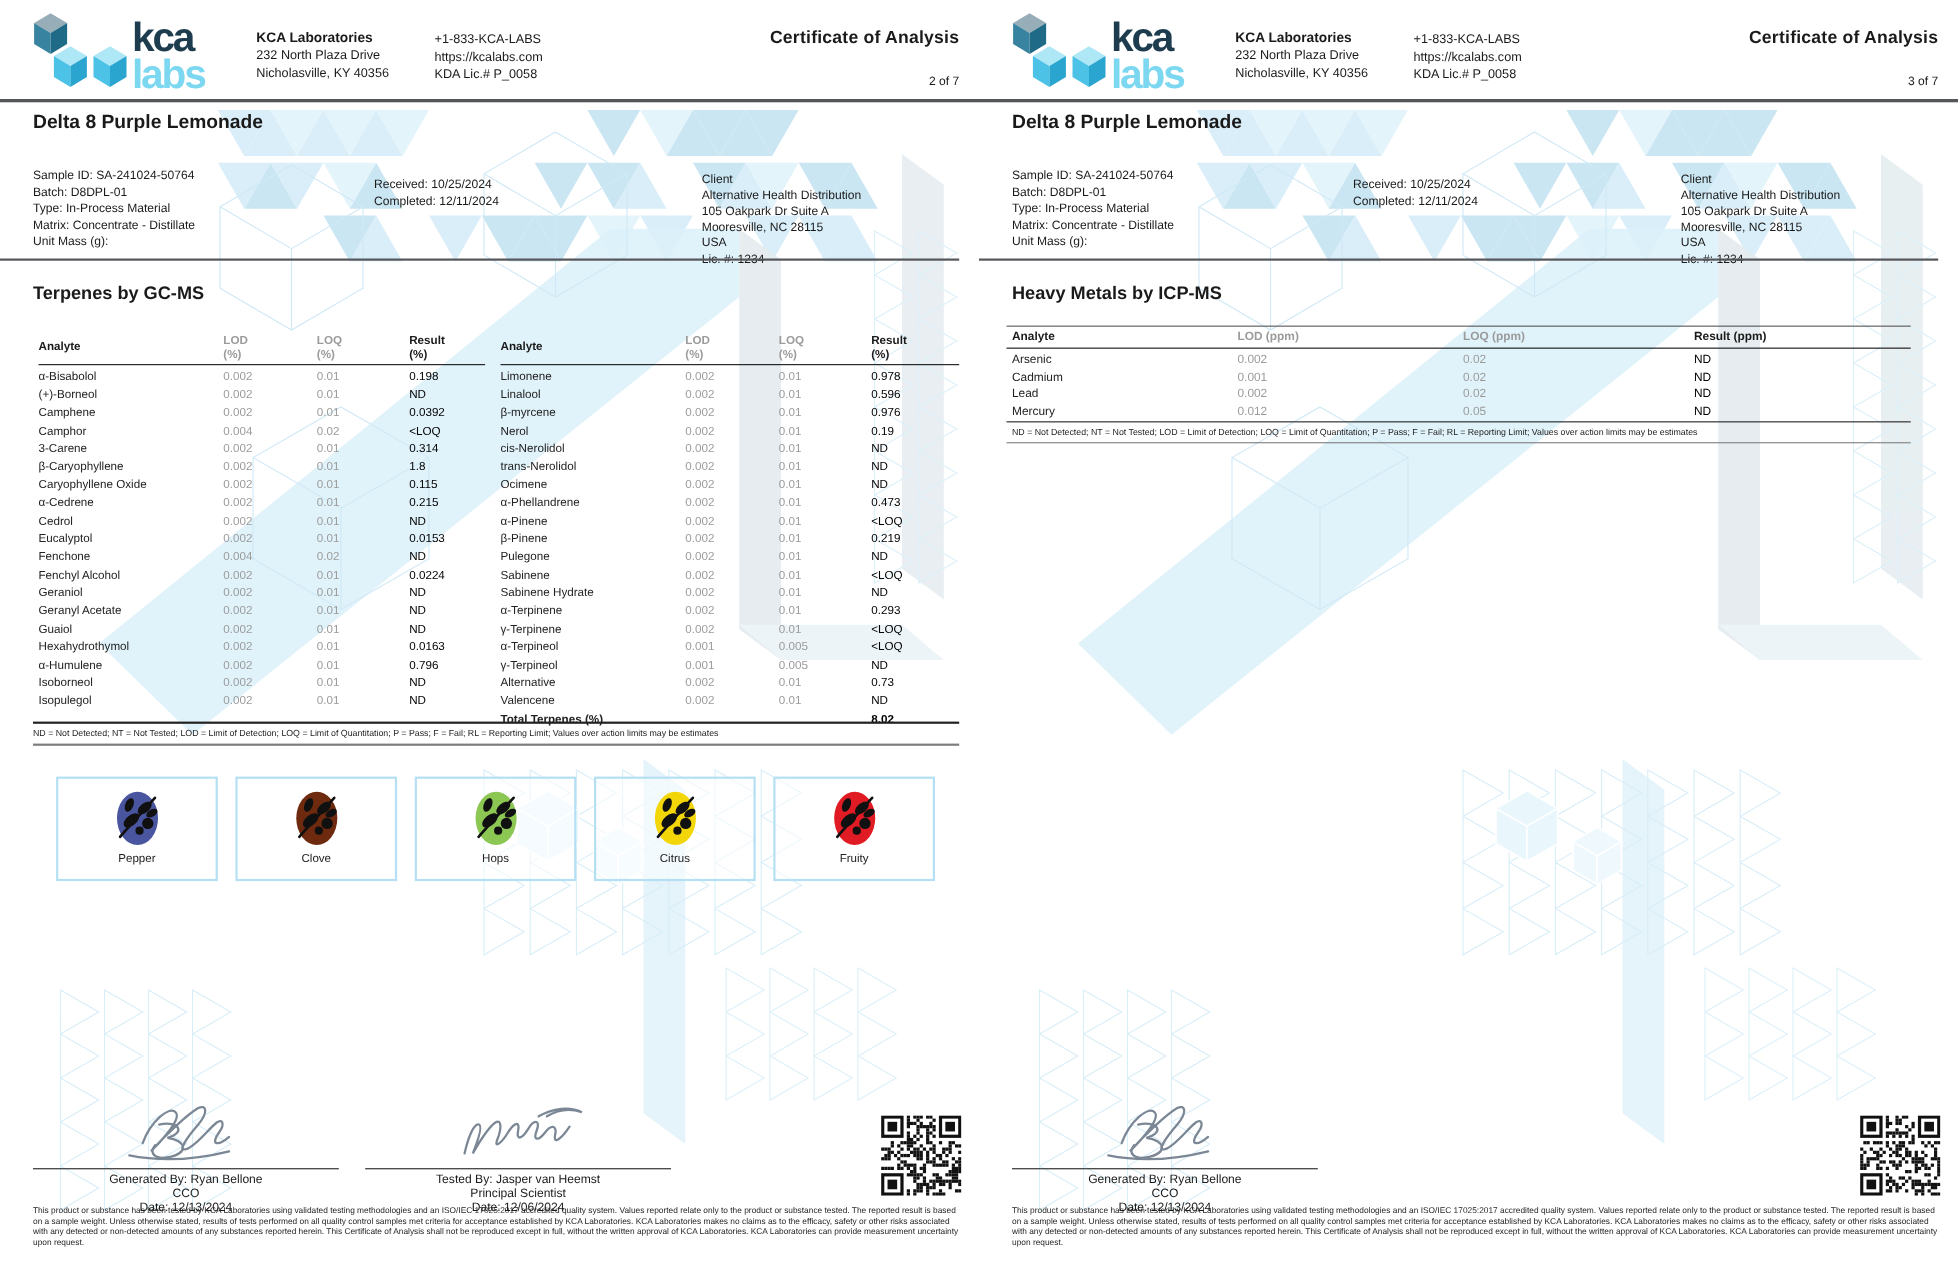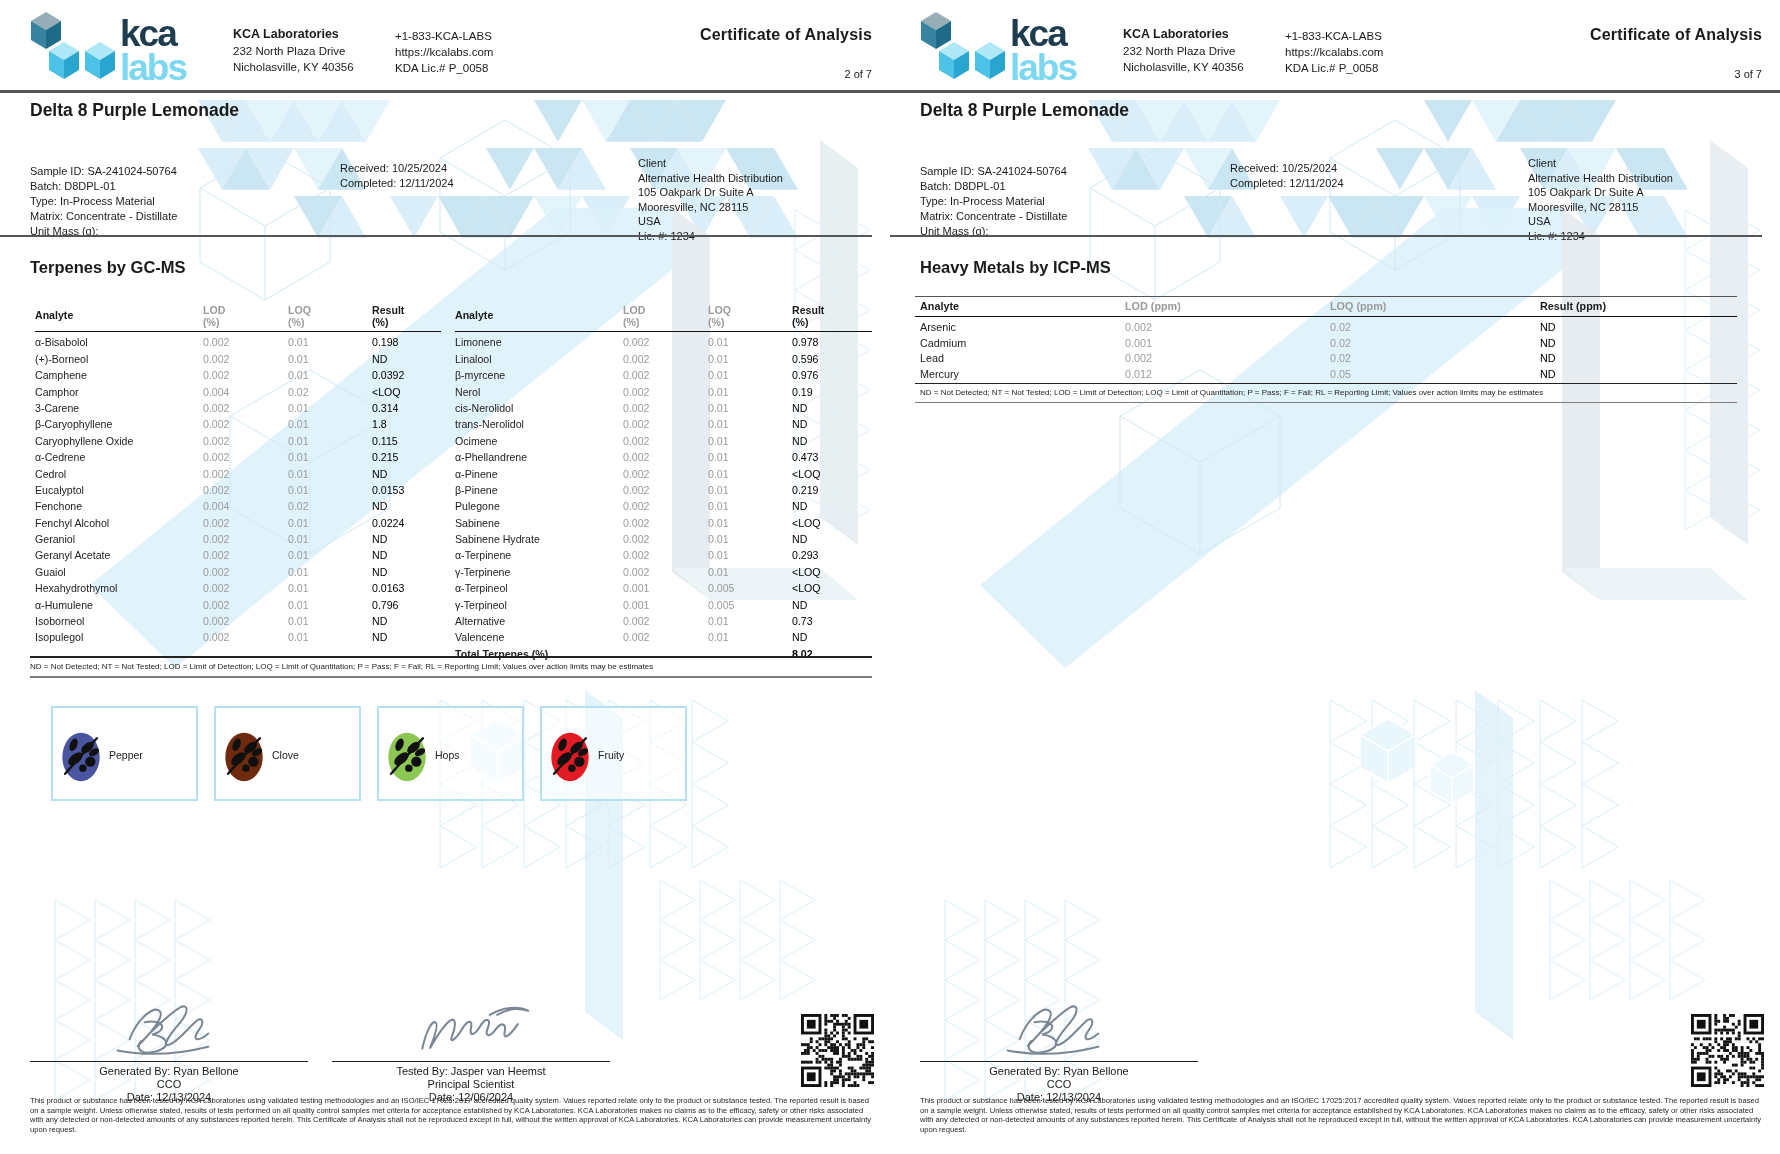--- a/index.html
+++ b/index.html
@@ -14,21 +14,21 @@
   
   .logo{left:14px;top:8px;}
   .labinfo{left:233px;top:26px;font-size:11.5px;line-height:16px;}
   .labname{font-weight:bold;font-size:12.5px;margin-bottom:1px;}
   .contact{left:395px;top:28px;font-size:11.5px;line-height:16px;}
   .certtitle{right:18px;top:26px;font-size:16px;font-weight:bold;letter-spacing:.2px;}
   .pagenum{right:18px;top:68px;font-size:11px;}
   .rule{background:#55565a;height:2px;}
   .rule-header{left:0;width:890px;top:90px;height:2.5px;}
   .product-title{left:30px;top:100px;font-size:17.5px;font-weight:bold;text-align:center;}
-  .sample-left{left:30px;top:164px;font-size:11px;line-height:14.9px;}
+  .sample-left{left:30px;top:153px;font-size:11px;line-height:14.9px;}
   .sample-mid{left:340px;top:161px;font-size:11px;line-height:14.9px;}
   .sample-client{left:638px;top:135px;font-size:11px;line-height:14.6px;}
   .client-label{font-weight:normal;margin-top:21px;}
   .rule-sample{left:0;width:872px;top:235px;height:1.8px;}
   .section-title{left:30px;top:258px;font-size:16.5px;font-weight:bold;}
 
   
   .ttable{top:298px;font-size:10.6px;}
   .t1{left:35px;width:406px;} .t2{left:455px;width:417px;}
   .thead{display:flex;align-items:flex-end;height:30px;border-bottom:1.6px solid #151515;
@@ -50,21 +50,21 @@
          padding:3px 0 4px;}
   .mtable .c1{width:205px;padding-left:5px;} .mtable .c2{width:205px;} .mtable .c3{width:210px;} .mtable .c4{flex:1;}
   .mhead .hg{color:#9b9b9b;}
   .mtable .trow{height:15.8px;}
   .mfoot{border-top:1.8px solid #222;border-bottom:1.6px solid #7d7d7d;
          font-size:8px;padding:4px 0 5px 5px;color:#222;margin-top:3px;}
 
   
   .badges{left:51px;top:706px;display:flex;gap:16px;}
   .badge{width:143px;height:91px;border:2px solid #b5e0f3;background:rgba(255,255,255,.55);
-         display:flex;flex-direction:row;align-items:center;}
+         display:flex;flex-direction:column;align-items:center;}
   .badge svg{margin-top:5px;}
   .badge-label{font-size:10.5px;color:#222;margin-top:2px;}
 
   
   .sigblk{top:998px;width:278px;text-align:center;font-size:11px;line-height:13px;}
   .sig1{left:30px;} .sig2{left:332px;}
   .sigline{border-top:1.6px solid #222;margin-top:2px;padding-top:3px;}
   .qr{left:801px;top:1014px;}
   .disclaimer{left:30px;top:1096px;width:846px;font-size:7.6px;line-height:9.7px;color:#1f1f1f;}
 </style>
@@ -498,20 +498,33 @@
           <ellipse cx="30" cy="33" rx="20" ry="26" fill="#8cc653"></ellipse>
           <path d="M13,51 C22,41 35,26 47,13" stroke="#101010" stroke-width="2.6" fill="none" stroke-linecap="round"></path>
           <ellipse cx="24" cy="35" rx="9" ry="5" transform="rotate(-40 24 35)" fill="#101010"></ellipse>
           <ellipse cx="37" cy="23" rx="8" ry="4.5" transform="rotate(-40 37 23)" fill="#101010"></ellipse>
           <ellipse cx="22" cy="20" rx="7" ry="4" transform="rotate(-68 22 20)" fill="#101010"></ellipse>
           <circle cx="40" cy="38" r="5.5" fill="#101010"></circle>
           <circle cx="32" cy="45" r="4" fill="#101010"></circle>
           <ellipse cx="44" cy="28" rx="6" ry="3.5" transform="rotate(-30 44 28)" fill="#101010"></ellipse>
         </svg>
         <div class="badge-label">Hops</div>
+      </div>
+      <div class="badge">
+        <svg viewBox="0 0 60 64" width="56" height="60">
+          <ellipse cx="30" cy="33" rx="20" ry="26" fill="#f2d607"></ellipse>
+          <path d="M13,51 C22,41 35,26 47,13" stroke="#101010" stroke-width="2.6" fill="none" stroke-linecap="round"></path>
+          <ellipse cx="24" cy="35" rx="9" ry="5" transform="rotate(-40 24 35)" fill="#101010"></ellipse>
+          <ellipse cx="37" cy="23" rx="8" ry="4.5" transform="rotate(-40 37 23)" fill="#101010"></ellipse>
+          <ellipse cx="22" cy="20" rx="7" ry="4" transform="rotate(-68 22 20)" fill="#101010"></ellipse>
+          <circle cx="40" cy="38" r="5.5" fill="#101010"></circle>
+          <circle cx="32" cy="45" r="4" fill="#101010"></circle>
+          <ellipse cx="44" cy="28" rx="6" ry="3.5" transform="rotate(-30 44 28)" fill="#101010"></ellipse>
+        </svg>
+        <div class="badge-label">Citrus</div>
       </div>
       <div class="badge">
         <svg viewBox="0 0 60 64" width="56" height="60">
           <ellipse cx="30" cy="33" rx="20" ry="26" fill="#e01b24"></ellipse>
           <path d="M13,51 C22,41 35,26 47,13" stroke="#101010" stroke-width="2.6" fill="none" stroke-linecap="round"></path>
           <ellipse cx="24" cy="35" rx="9" ry="5" transform="rotate(-40 24 35)" fill="#101010"></ellipse>
           <ellipse cx="37" cy="23" rx="8" ry="4.5" transform="rotate(-40 37 23)" fill="#101010"></ellipse>
           <ellipse cx="22" cy="20" rx="7" ry="4" transform="rotate(-68 22 20)" fill="#101010"></ellipse>
           <circle cx="40" cy="38" r="5.5" fill="#101010"></circle>
           <circle cx="32" cy="45" r="4" fill="#101010"></circle>

